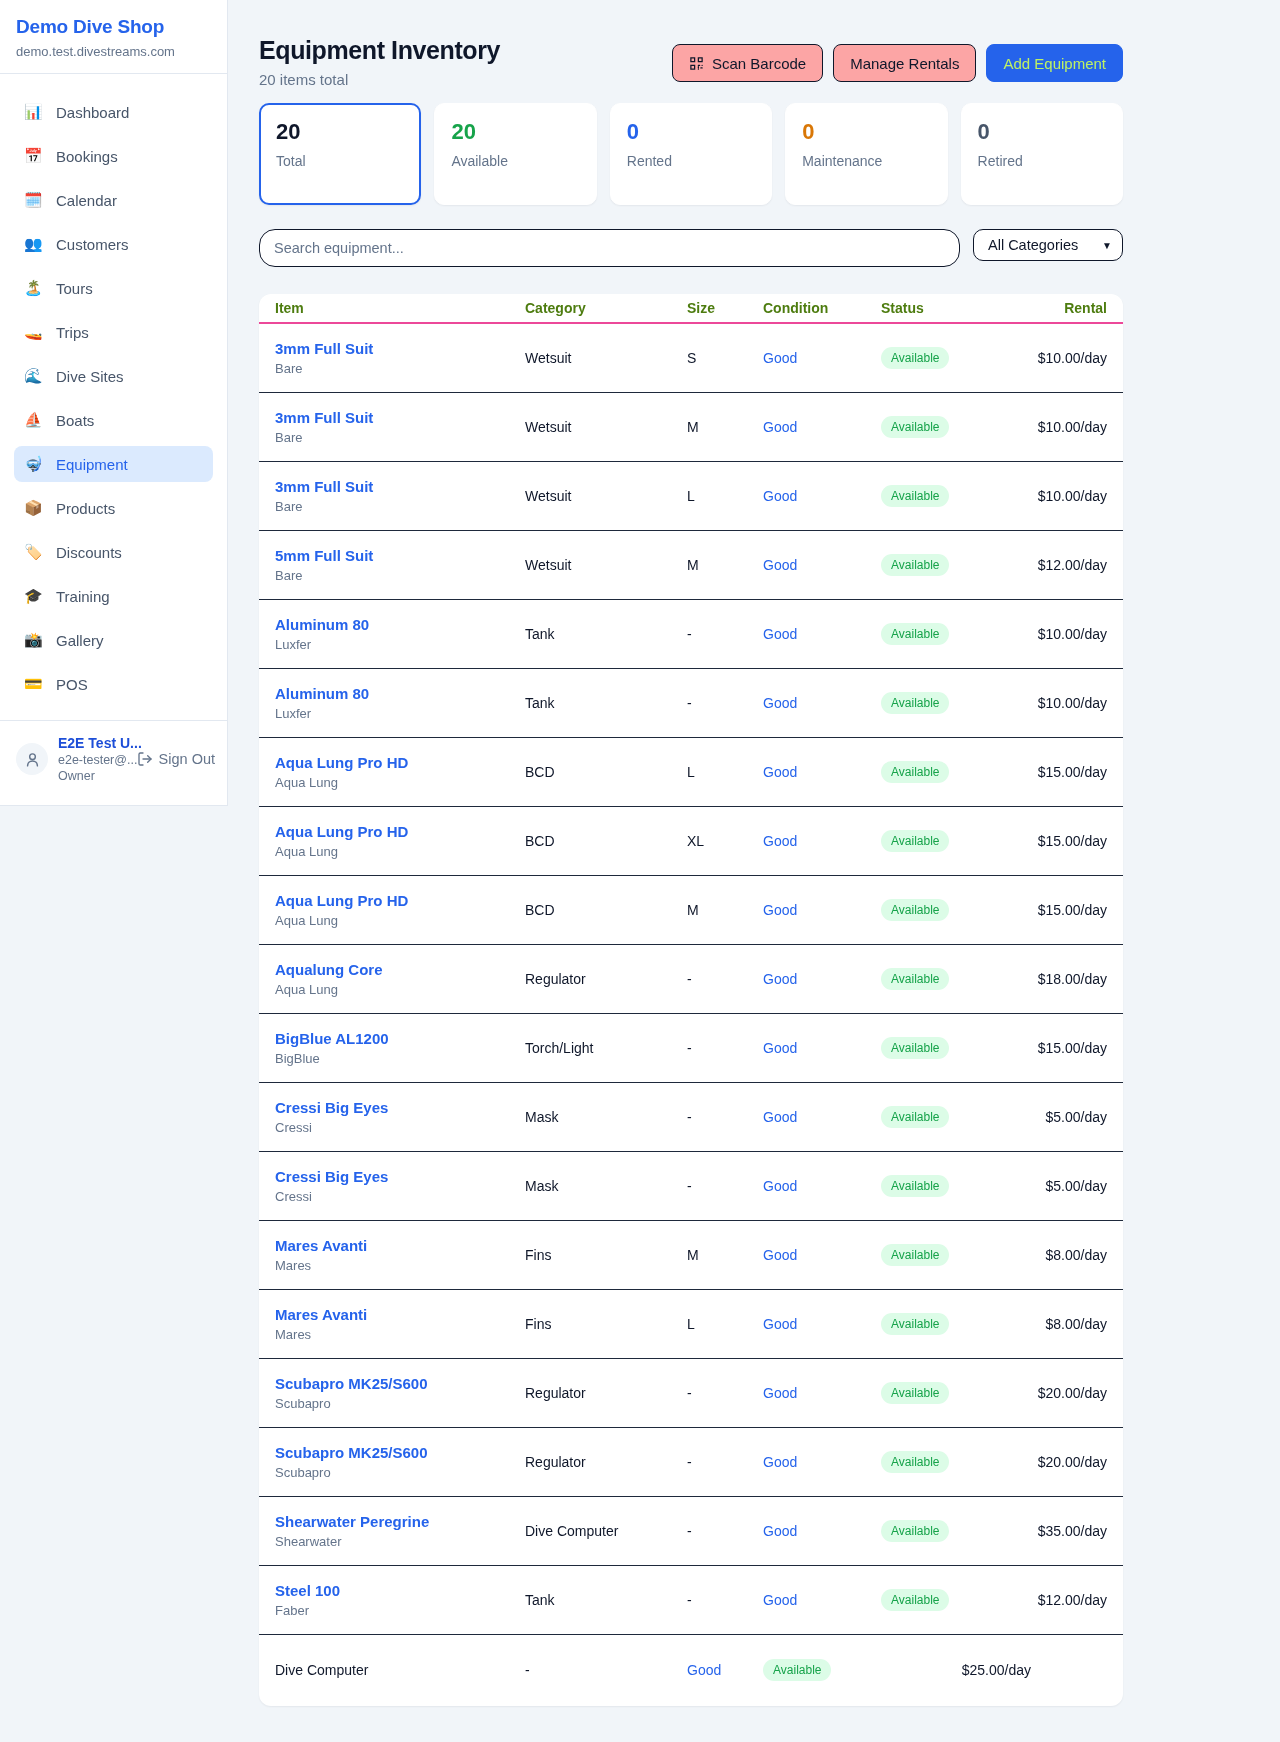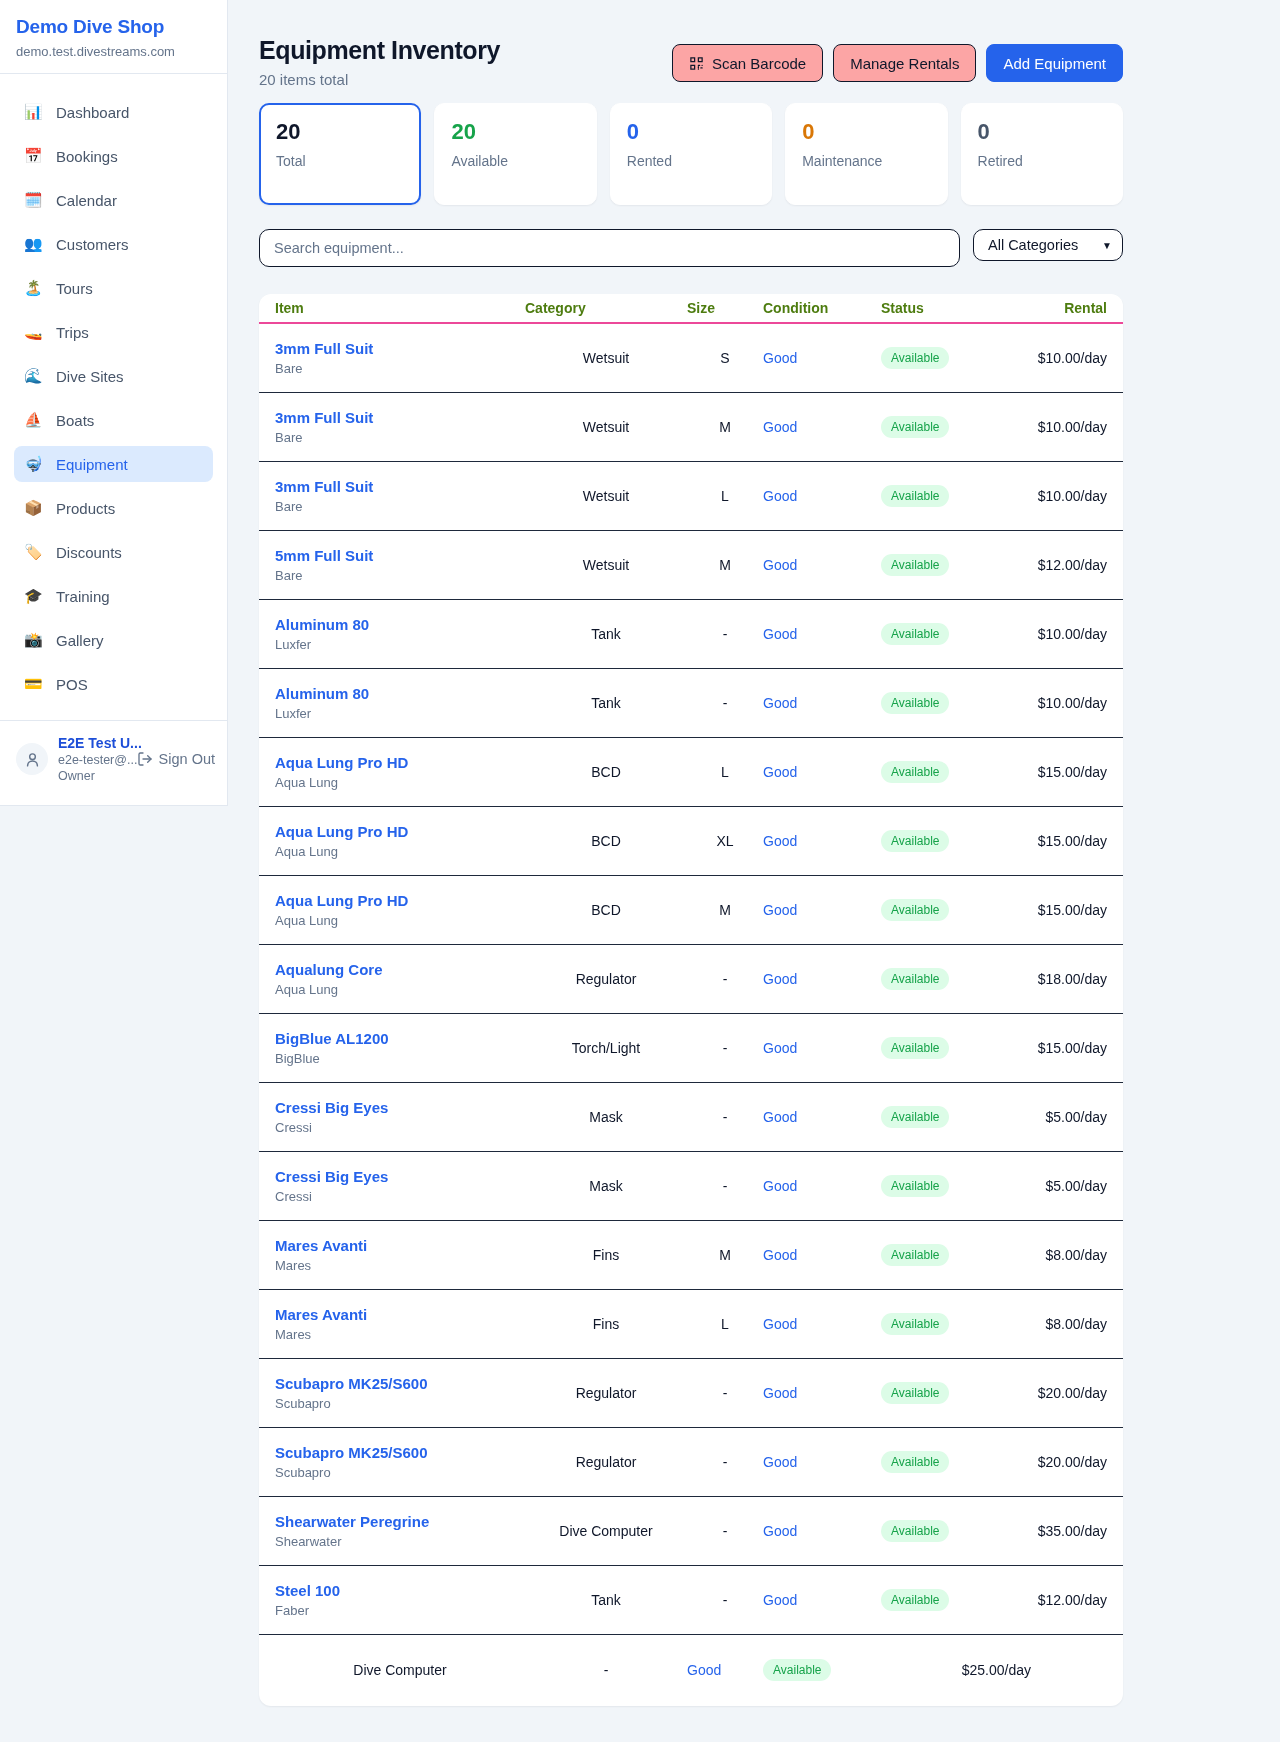--- a/index.html
+++ b/index.html
@@ -61,35 +61,35 @@
   .page-head { display:flex; justify-content:space-between; align-items:center; }
   .page-title { font-size:25px; font-weight:700; color:#0f172a; letter-spacing:-0.4px; }
   .page-sub { font-size:15px; color:#64748b; margin-top:6px; }
   .head-actions { display:flex; gap:10px; margin-top:2px; }
   .btn {
     height:38px; padding:0 16px; border-radius:8px; font-size:15px;
     display:inline-flex; align-items:center; gap:8px; cursor:pointer;
     font-family:inherit; white-space:nowrap;
   }
   .btn-outline { background:#fca5a5; border:1px solid #0f172a; color:#0f172a; }
-  .btn-primary { background:#2563eb; border:1px solid #2563eb; color:#ffffff; font-weight:500; }
+  .btn-primary { background:#2563eb; border:1px solid #2563eb; color:#bef264; font-weight:500; }
 
   .stats { display:grid; grid-template-columns:repeat(5,1fr); gap:13px; margin-top:15px; }
   .stat-card {
     background:#fff; border-radius:10px; padding:15px 16px 14px;
     border:1px solid #ffffff; box-shadow:0 1px 2px rgba(15,23,42,.06);
     cursor:pointer; height:102px;
   }
   .stat-card.selected { border:2px solid #2563eb; padding:14px 15px 13px; }
   .stat-value { font-size:22px; font-weight:700; }
   .stat-label { font-size:14px; color:#64748b; margin-top:8px; }
 
   .filter-row { display:flex; gap:13px; margin-top:24px; }
   .search-input {
-    flex:1; height:38px; border:1px solid #0f172a; border-radius:10px;
+    flex:1; height:38px; border:1px solid #0f172a; border-radius:16px;
     background:#fff; padding:0 14px; font-size:14.5px; font-family:inherit; color:#0f172a;
     outline:none;
   }
   .search-input::placeholder { color:#64748b; }
   .select {
     width:150px; height:32px; border:1px solid #0f172a; border-radius:10px;
     background:#fff; display:flex; align-items:center; justify-content:space-between;
     padding:0 10px 0 14px; font-size:14.5px; cursor:pointer;
   }
   .select .chev { font-size:10px; color:#0f172a; }
@@ -107,21 +107,21 @@
   }
   .t-head {
     height:30px; font-size:14px; font-weight:700; color:#4d7c0f;
     border-bottom:2px solid #ec4899;
   }
   .t-head .col-rental { text-align:right; }
   .t-row { height:69px; border-bottom:1px solid #1e293b; }
   .t-row:last-child { border-bottom:none; }
   .cell-item .iname { color:#2563eb; font-size:15px; font-weight:600; cursor:pointer; }
   .cell-item .ibrand { color:#64748b; font-size:13px; margin-top:4px; }
-  .cell-cat,.cell-size { font-size:14px; color:#0f172a;text-align:center; }
+  .cell-cat,.cell-size { font-size:14px; color:#0f172a; }
   .cell-cond { font-size:14px; color:#2563eb; cursor:pointer; }
   .badge {
     display:inline-block; background:#dcfce7; color:#16a34a;
     font-size:12px; padding:4px 10px; border-radius:999px;
   }
   .cell-rental { text-align:right; font-size:14px; color:#0f172a; font-weight:500; }
 </style>
 </head>
 <body>
 

